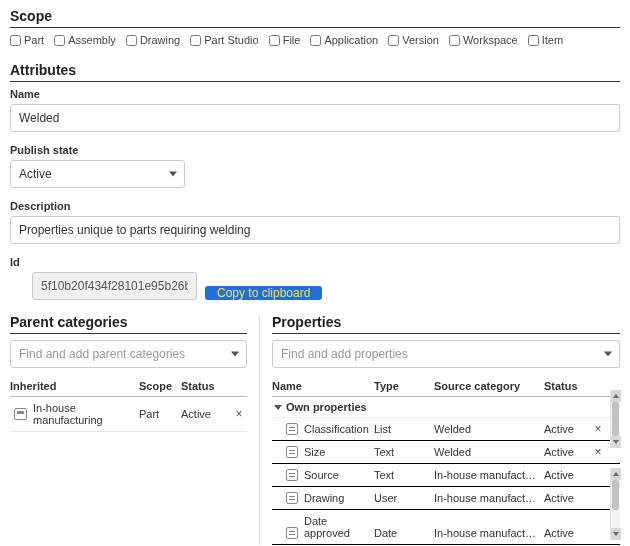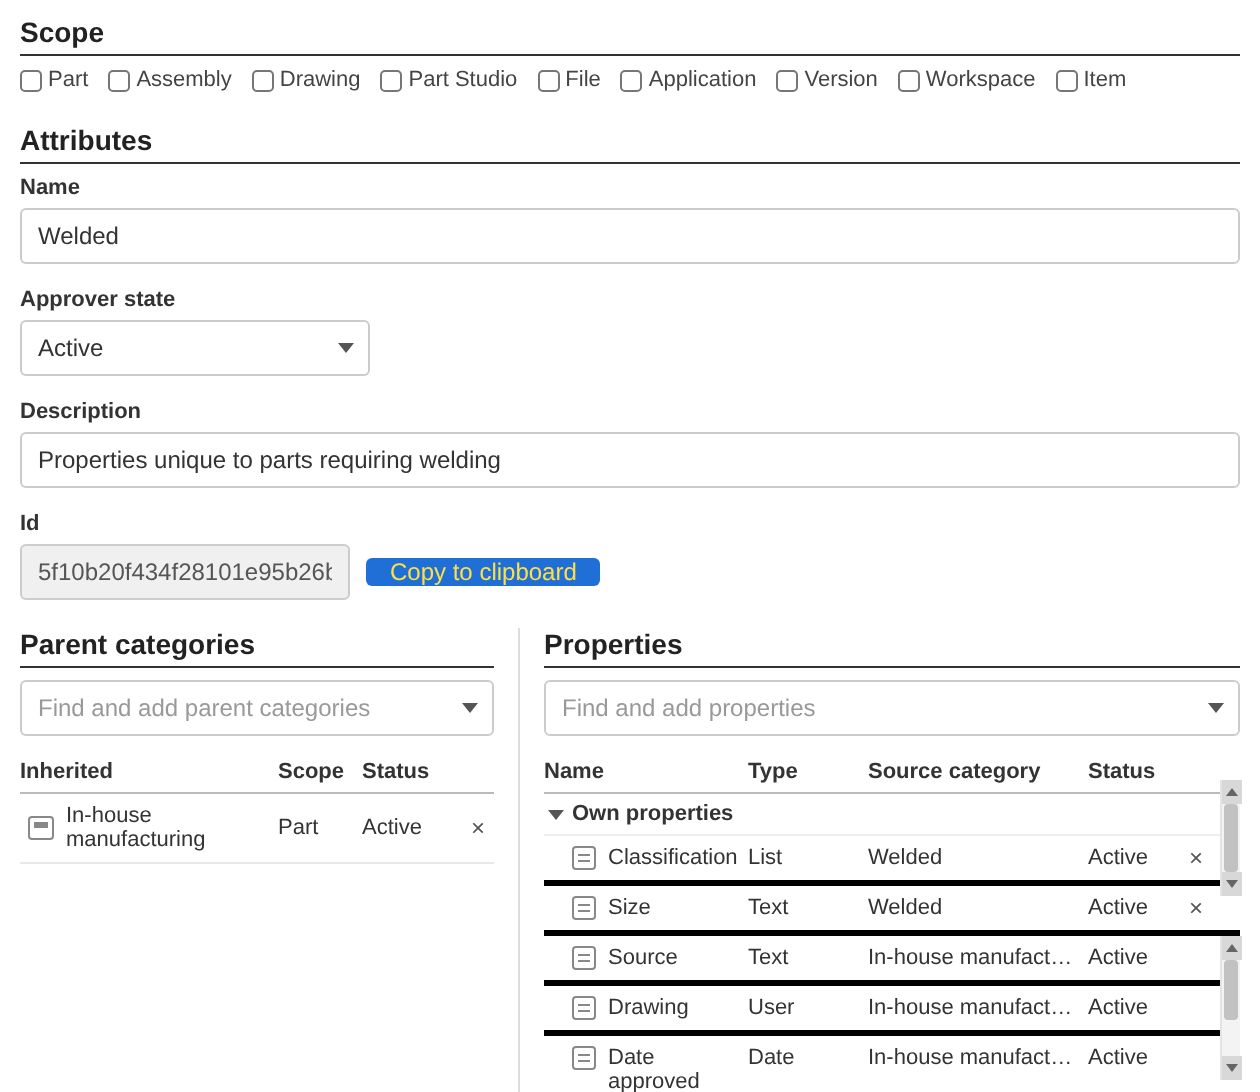--- a/index.html
+++ b/index.html
@@ -67,21 +67,21 @@
     content: "";
     position: absolute;
     right: 8px; top: 50%;
     transform: translateY(-50%);
     border-left: 4px solid transparent;
     border-right: 4px solid transparent;
     border-top: 5px solid #555;
     pointer-events: none;
   }
   .field-block { margin-bottom: 12px; }
-  .id-row { display: flex; gap: 8px; align-items: center; }
+  .id-row { display: flex; gap: 8px; align-items: flex-end; margin-left: 22px; }
   .id-row .readonly-input { width: 165px; }
   .btn-primary {
     background: #1f6fd6;
     color: #fde047;
     border: none;
     border-radius: 3px;
     padding: 0 12px;
     font-size: 12px;
     cursor: pointer;
   }
@@ -189,24 +189,24 @@
   }
   .chev {
     display: inline-block;
     border-left: 4px solid transparent;
     border-right: 4px solid transparent;
     border-top: 5px solid #555;
     margin: 0 4px 0 2px;
   }
   .prop-row {
     display: flex;
-    align-items: flex-start;
+    align-items: flex-end;
     font-size: 11px;
     padding: 5px 0;
-    border-bottom: 3px solid #000000;
+    border-bottom: 1px solid #000000;
   }
   .prop-icon {
     width: 12px; height: 12px;
     border: 1px solid #888;
     border-radius: 2px;
     margin: 0 6px 0 14px;
     flex-shrink: 0;
     position: relative;
   }
   .prop-icon::before, .prop-icon::after {
@@ -292,21 +292,21 @@
 </div>
 
 <div class="section-head">Attributes</div>
 
 <div class="field-block">
   <label class="field-label">Name</label>
   <input class="text-input" type="text" value="Welded" style="">
 </div>
 
 <div class="field-block">
-  <label class="field-label">Approver state</label>
+  <label class="field-label">Publish state</label>
   <div class="select-wrap">
     <input class="select-input" type="text" readonly="" value="Active" style="">
   </div>
 </div>
 
 <div class="field-block">
   <label class="field-label">Description</label>
   <input class="text-input" type="text" value="Properties unique to parts requiring welding" style="">
 </div>
 

